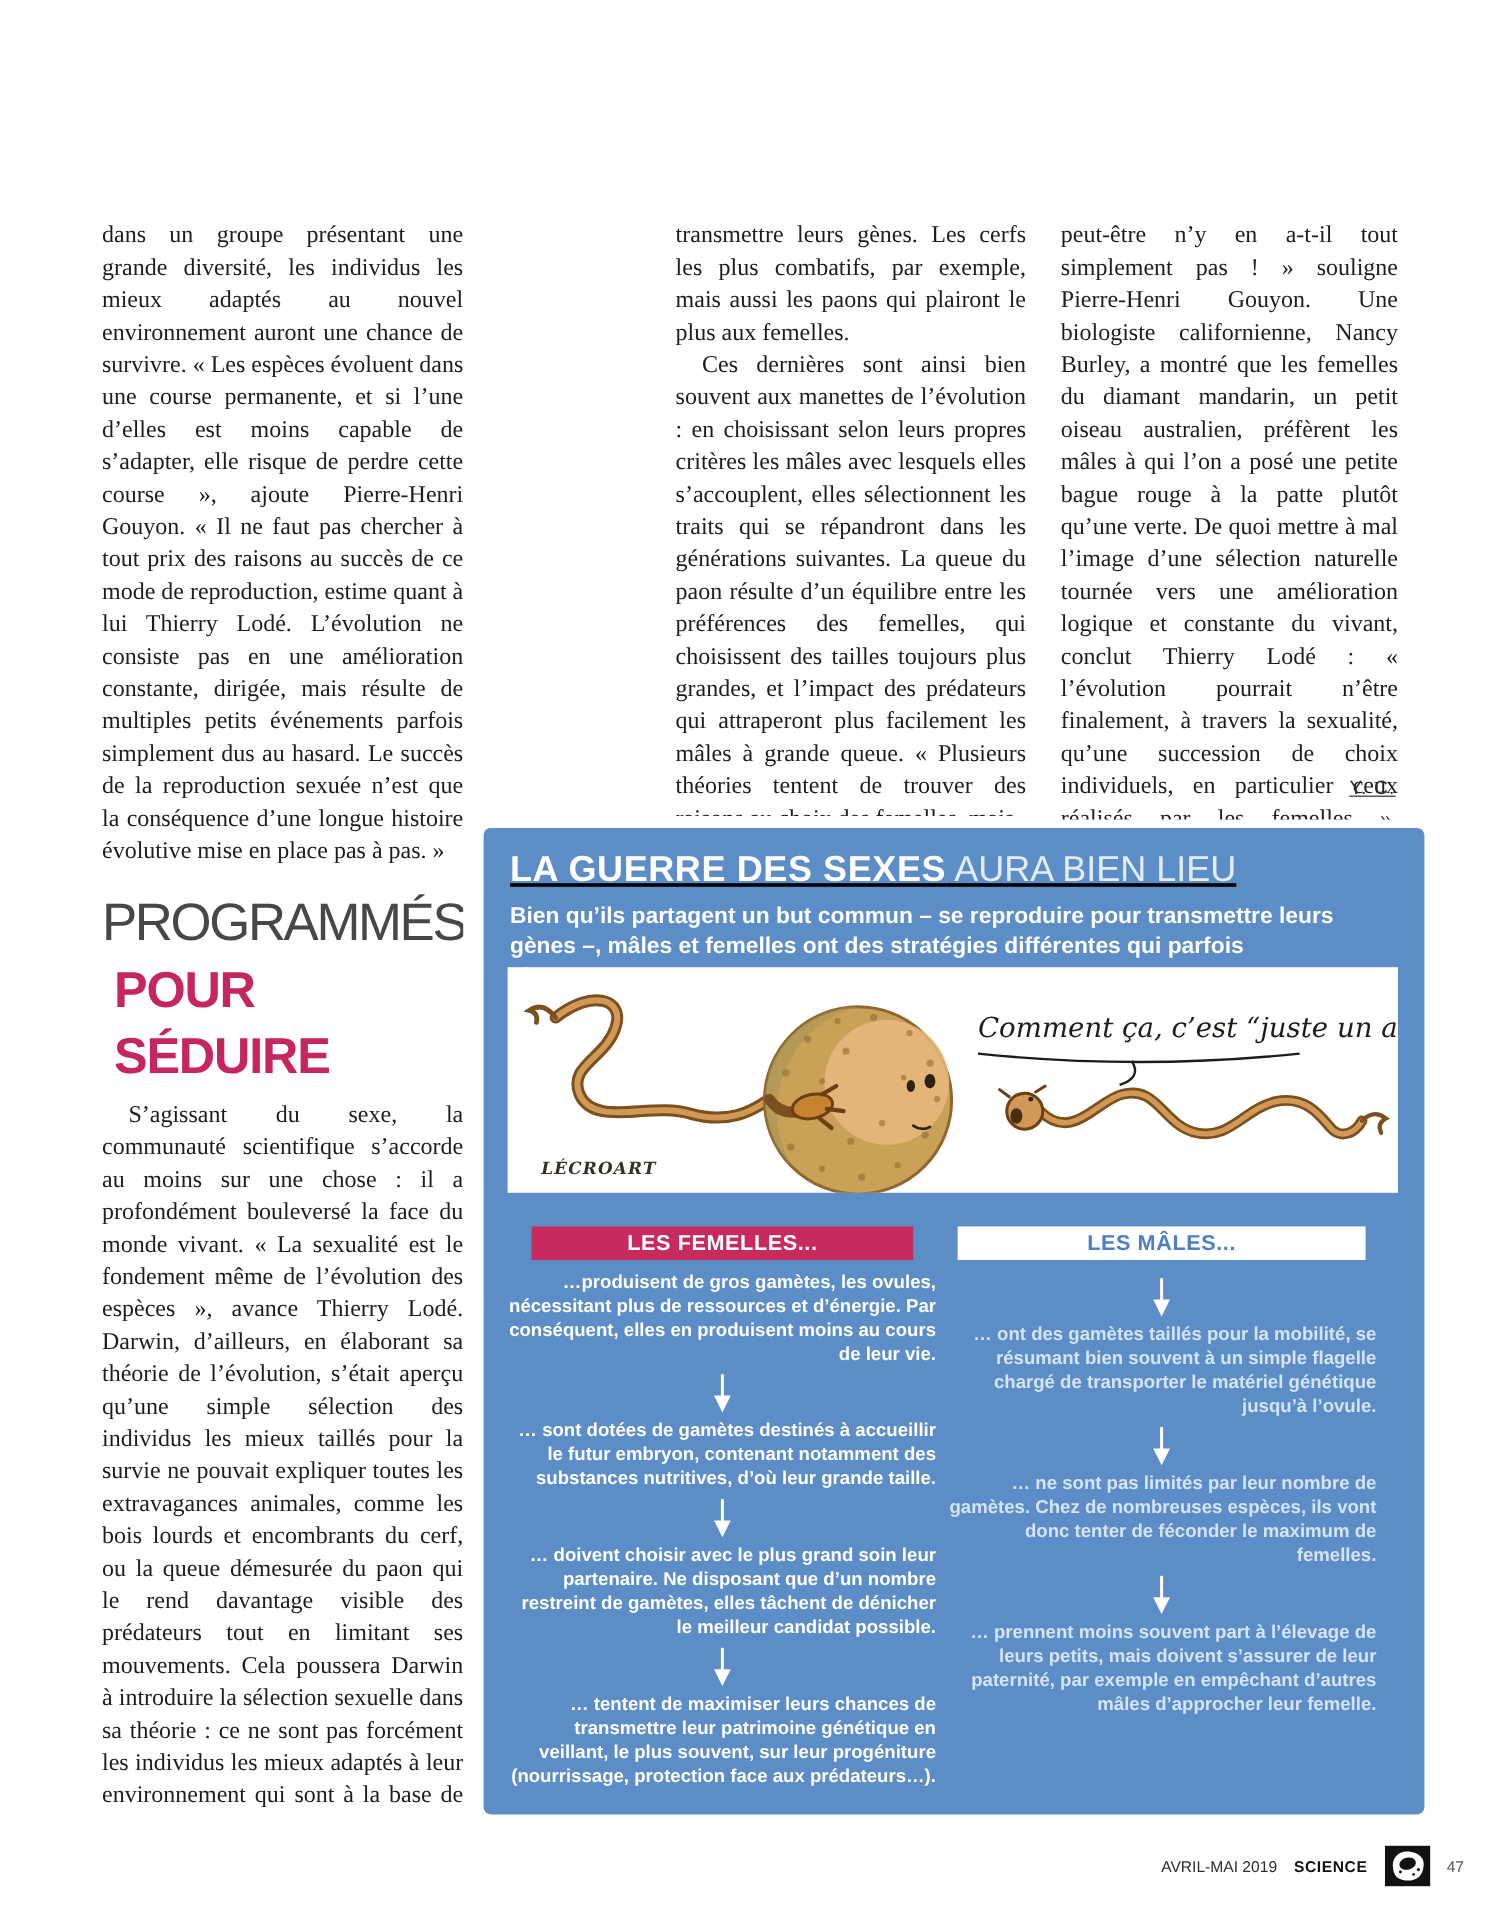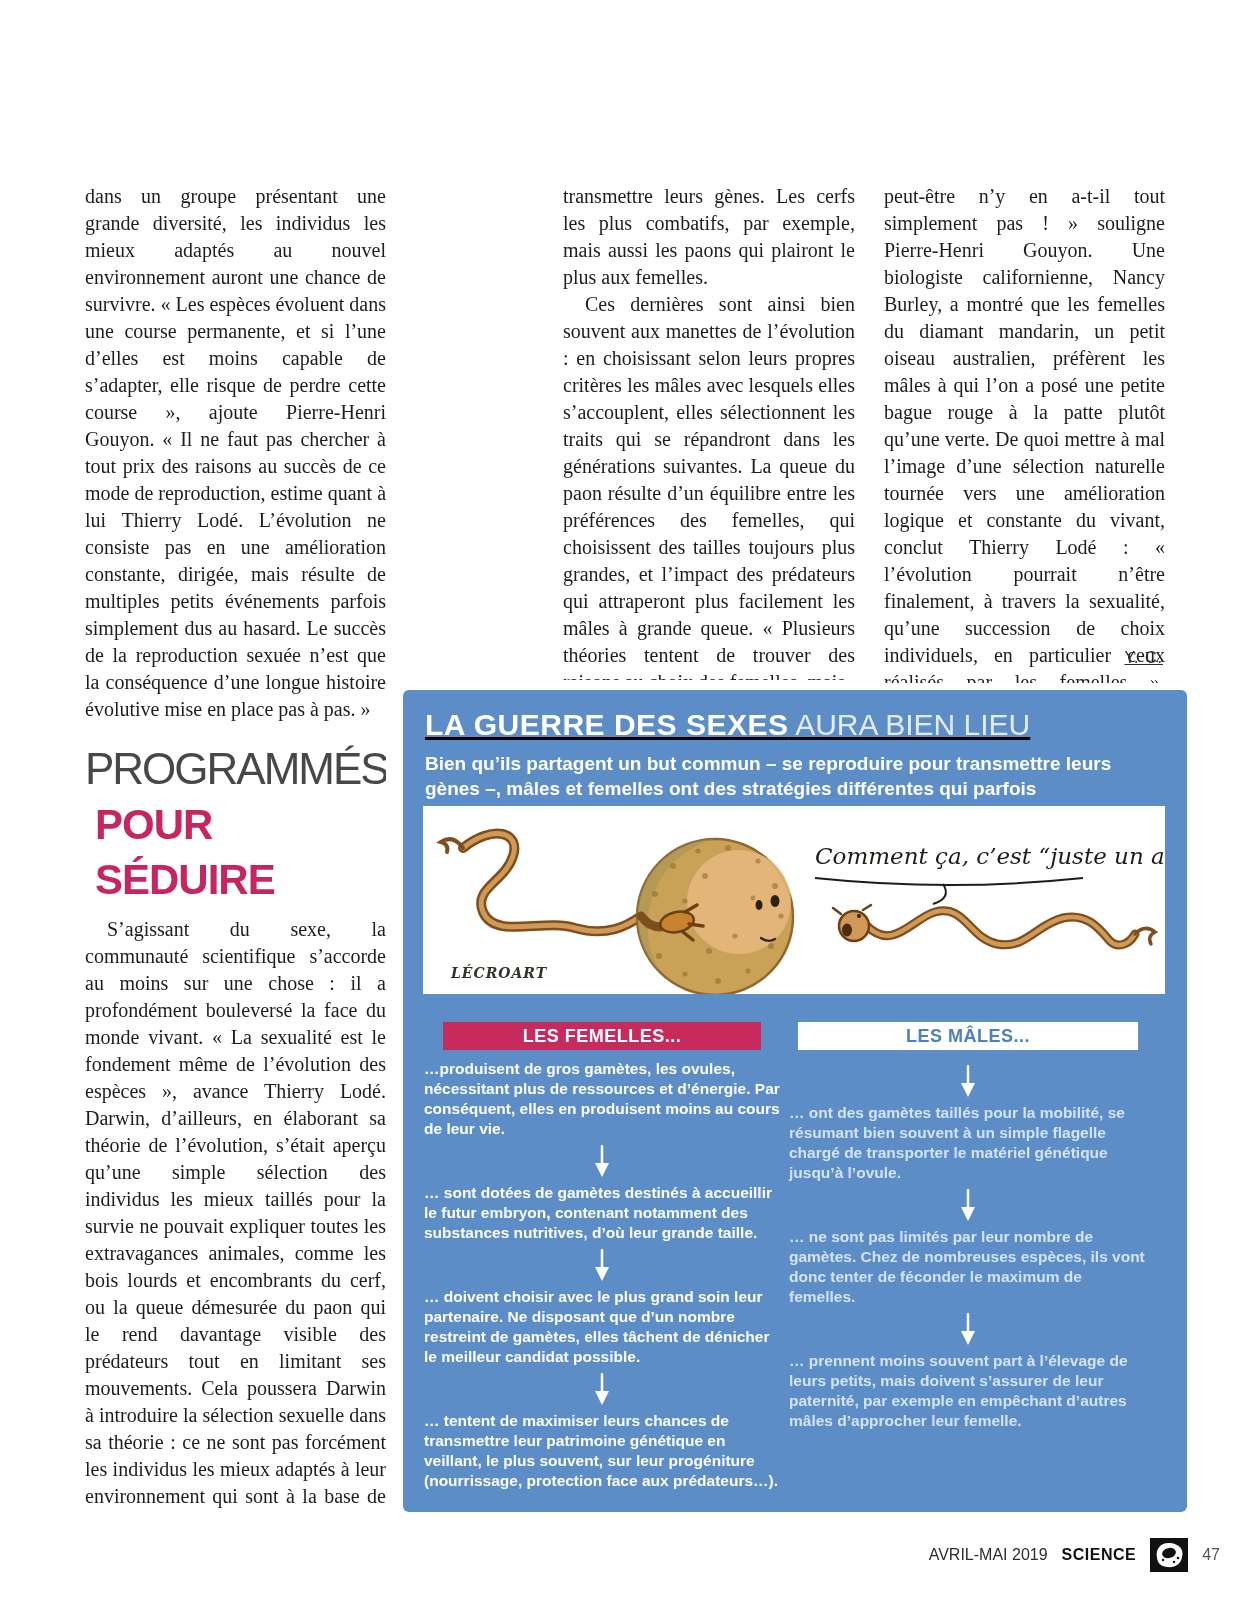--- a/index.html
+++ b/index.html
@@ -37,28 +37,28 @@
   .signature{font-family:"DejaVu Serif",serif;font-style:italic;font-weight:700;font-size:14px;
              fill:#35302a;letter-spacing:1px;}
 
   .flow-col{position:absolute;top:332px;display:flex;flex-direction:column;align-items:center;}
   .flow-females{left:18px;width:362px;}
   .flow-males{left:384px;width:362px;}
   .flow-header{height:28px;line-height:29px;text-align:center;font-weight:700;font-size:18px;
                letter-spacing:.5px;margin-bottom:9px;}
   .females-header{width:318px;background:#c72b5e;color:#ffffff;}
   .males-header{width:340px;background:#ffffff;color:#4d80bf;}
-  .flow-step{margin:0;text-align:left;font-size:15.5px;font-weight:700;line-height:20px;}
+  .flow-step{margin:0;text-align:right;font-size:15.5px;font-weight:700;line-height:20px;}
   .flow-females .flow-step{color:#ffffff;width:356px;}
   .flow-males .flow-step{color:#d4e4f5;width:358px;}
   .arrow{margin:6px 0;}
 
   
   .page-footer{position:absolute;top:1538px;right:44px;display:flex;align-items:center;gap:14px;
-               font-family:"Liberation Sans",sans-serif;font-size:16px;color:#2d2d2d;}
+               font-family:"Liberation Sans",sans-serif;font-size:13px;color:#2d2d2d;}
   .f-bold{font-weight:700;color:#101010;letter-spacing:.5px;}
   .f-num{color:#555555;}
 </style>
 </head>
 <body>
 
 <div class="page">
 
   <div class="col col-left">
     <p>dans un groupe présentant une grande diversité, les individus les mieux adaptés au nouvel environnement auront une chance de survivre. « Les espèces évoluent dans une course permanente, et si l’une d’elles est moins capable de s’adapter, elle risque de perdre cette course », ajoute Pierre-Henri Gouyon. « Il ne faut pas chercher à tout prix des raisons au succès de ce mode de reproduction, estime quant à lui Thierry Lodé. L’évolution ne consiste pas en une amélioration constante, dirigée, mais résulte de multiples petits événements parfois simplement dus au hasard. Le succès de la reproduction sexuée n’est que la conséquence d’une longue histoire évolutive mise en place pas à pas. »</p>

